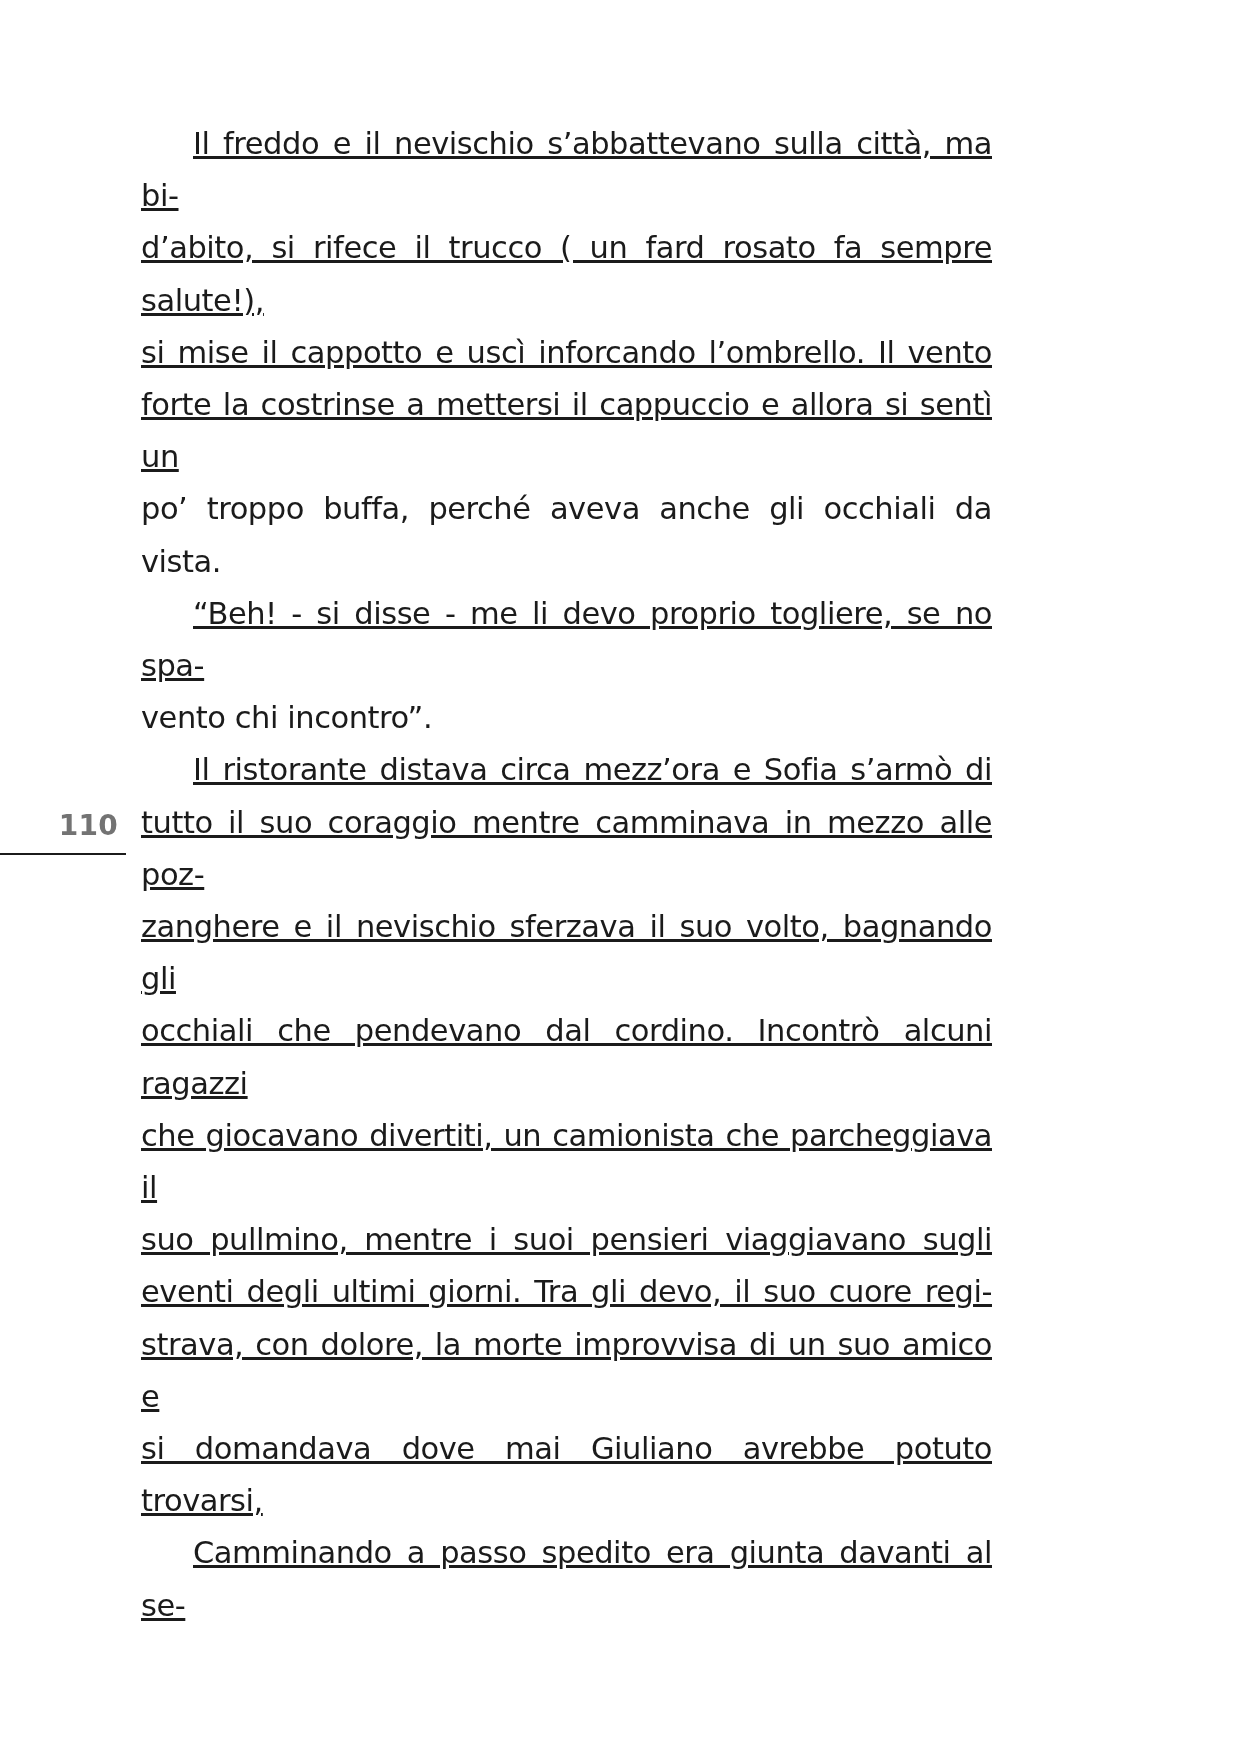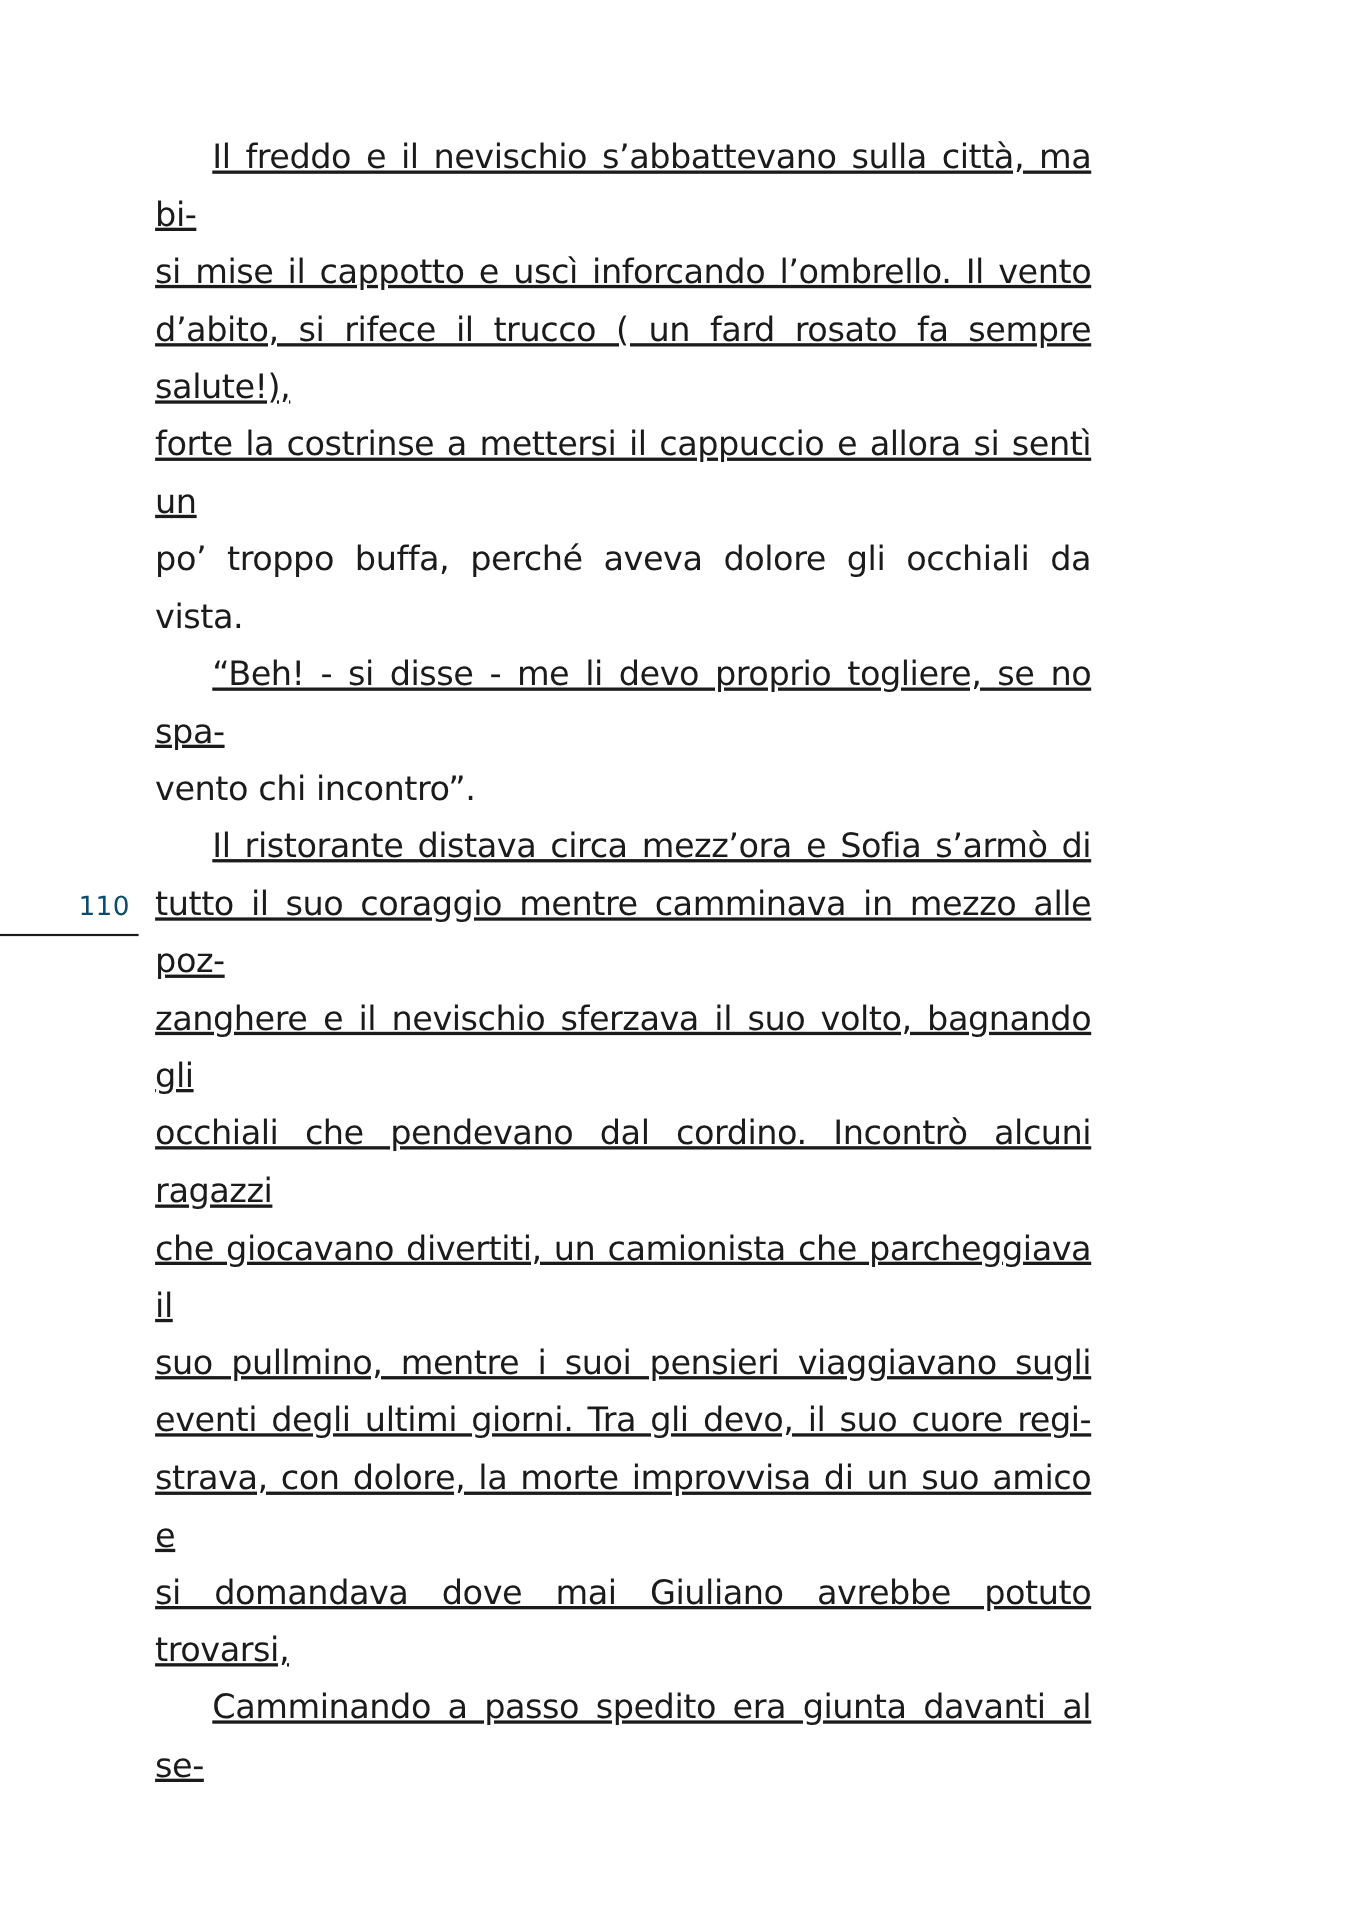--- a/index.html
+++ b/index.html
@@ -28,26 +28,26 @@
 
   
   .folio-block {
     position: absolute;
     left: 0;
     top: 812px;
     width: 126px;
     text-align: right;
   }
   .folio-number {
-    font-size: 24px;
-    font-weight: normal;
+    font-size: 28px;
+    font-weight: bold;
     letter-spacing: 0.3px;
     line-height: 1;
     padding-right: 8px;
-    color: #0c4a6e;
+    color: #737373;
   }
   .folio-rule {
     margin-top: 13px;
     width: 126px;
     height: 2px;
     background: #1b1b1b;
   }
 
   
   .text-column {
@@ -95,24 +95,24 @@
 
   <div class="folio-block">
     <div class="folio-number">110</div>
     <div class="folio-rule"></div>
   </div>
 
   <div class="text-column">
 
   <p class="para">
         <span class="line just"><span class="indent"></span>Il freddo e il nevischio s’abbattevano sulla città, ma bi-</span>
+        <span class="line just">d’abito, si rifece il trucco ( un fard rosato fa sempre salute!),</span>
         <span class="line just">si mise il cappotto e uscì inforcando l’ombrello. Il vento</span>
-        <span class="line just">d’abito, si rifece il trucco ( un fard rosato fa sempre salute!),</span>
         <span class="line just">forte la costrinse a mettersi il cappuccio e allora si sentì un</span>
-        <span class="line last">po’ troppo buffa, perché aveva dolore gli occhiali da vista.</span>
+        <span class="line last">po’ troppo buffa, perché aveva anche gli occhiali da vista.</span>
       </p>
       <p class="para">
         <span class="line just"><span class="indent"></span>“Beh! - si disse - me li devo proprio togliere, se no spa-</span>
         <span class="line last">vento chi incontro”.</span>
       </p>
       <p class="para">
         <span class="line just"><span class="indent"></span>Il ristorante distava circa mezz’ora e Sofia s’armò di</span>
         <span class="line just">tutto il suo coraggio mentre camminava in mezzo alle poz-</span>
         <span class="line just">zanghere e il nevischio sferzava il suo volto, bagnando gli</span>
         <span class="line just">occhiali che pendevano dal cordino. Incontrò alcuni ragazzi</span>

